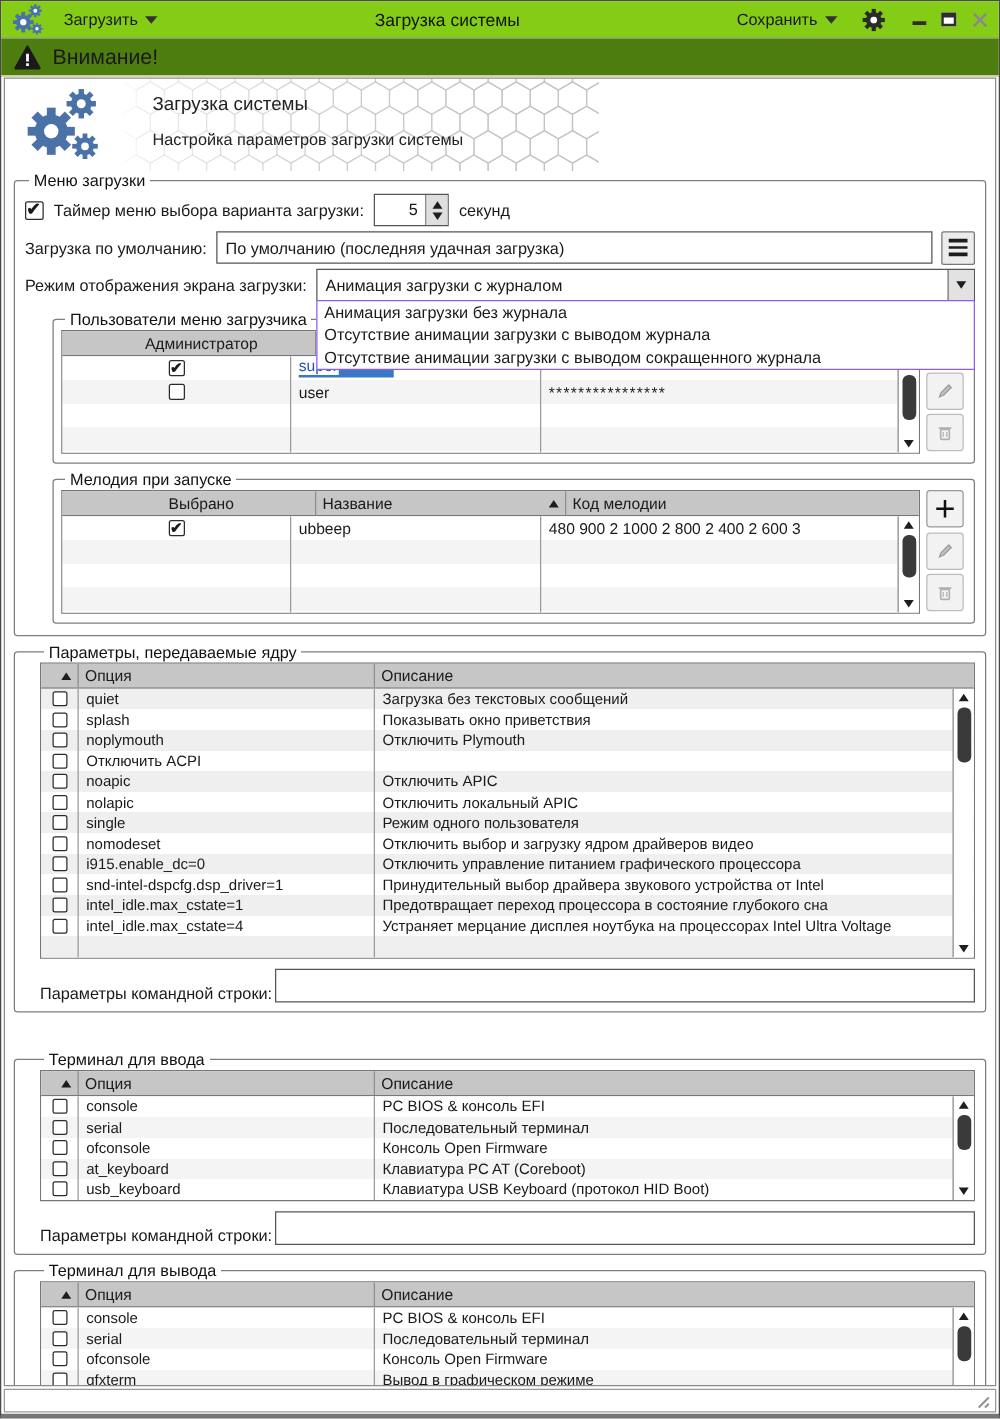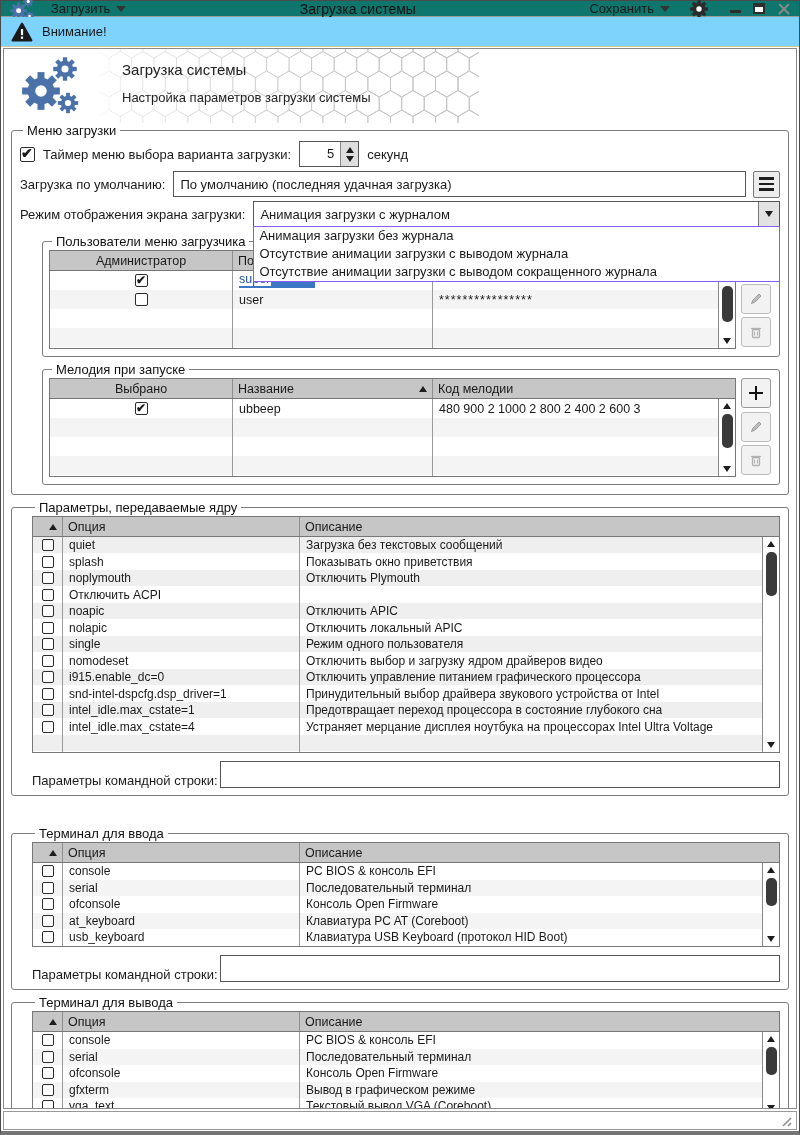--- a/index.html
+++ b/index.html
@@ -2,37 +2,37 @@
 <html><head>
 <meta charset="utf-8">
 <style>
   html,body{margin:0;padding:0;background:#fff;}
   body{width:800px;height:1135px;position:relative;font-family:"Liberation Sans",sans-serif;color:#1a1a1a;overflow:hidden;}
   *{box-sizing:border-box;}
 
   .window{position:absolute;inset:0;border:1px solid #4a4a4a;border-bottom:4px solid #757575;display:flex;flex-direction:column;background:#fff;}
 
   
-  .toolbar{height:16px;flex:none;display:flex;align-items:center;padding:0 8px;background:#0f766e;border-bottom:1px solid #9a9a9a;}
+  .toolbar{height:30px;flex:none;display:flex;align-items:center;padding:0 8px;background:#84cc16;border-bottom:1px solid #9a9a9a;}
   .tb-logo{width:28px;height:28px;margin-right:10px;flex:none;}
   .tb-btn{display:flex;align-items:center;gap:6px;font-size:13px;padding:3px 4px;cursor:default;}
   .chev{width:0;height:0;border-left:5px solid transparent;border-right:5px solid transparent;border-top:6px solid #333;}
   .tb-title{flex:1;text-align:center;font-size:14px;color:#111;}
   .tb-right{display:flex;align-items:center;gap:14px;}
   .winbtns{display:flex;align-items:center;gap:12px;margin-left:6px;}
   .ic-min{width:11px;height:3px;background:#2e2e2e;margin-top:6px;}
   .ic-max{width:12px;height:11px;border:2px solid #2e2e2e;border-top:4px solid #2e2e2e;background:#fff;}
   .ic-close{position:relative;width:14px;height:14px;}
   .ic-close:before,.ic-close:after{content:"";position:absolute;left:0;top:6px;width:14px;height:2.4px;background:#8a8a8a;}
   .ic-close:before{transform:rotate(45deg);}
   .ic-close:after{transform:rotate(-45deg);}
   .gear-sm{width:22px;height:22px;}
 
   
-  .warnbar{height:30px;flex:none;display:flex;align-items:center;gap:9px;padding:0 10px;background:#7dd3fc;border-bottom:1px solid #cfc89a;font-size:13px;}
+  .warnbar{height:30px;flex:none;display:flex;align-items:center;gap:9px;padding:0 10px;background:#4d7c0f;border-bottom:1px solid #cfc89a;font-size:17px;}
   .warn-ic{width:22px;height:20px;flex:none;}
 
   
   .content{flex:1;margin:1px 2px 0 2px;border:1px solid #8a8a8a;background:#fff;overflow:hidden;position:relative;}
 
   
   .pageheader{height:74px;position:relative;overflow:hidden;}
   .hexes{position:absolute;left:95px;top:0;z-index:0;}
   .ph-logo{position:absolute;left:16px;top:5px;width:64px;height:64px;z-index:1;}
   .ph-text{position:absolute;left:118px;top:12px;z-index:1;}
@@ -71,21 +71,21 @@
   .combo-btn{position:absolute;right:0;top:0;bottom:0;width:21px;background:#e2e2e2;border-left:1px solid #777;display:flex;align-items:center;justify-content:center;}
   .dropdown{position:absolute;top:100%;left:-1px;right:-1px;background:#fff;border:1px solid #8b5cf6;z-index:40;}
   .dd-item{height:18px;line-height:18px;padding:0 5px;font-size:13px;white-space:nowrap;overflow:hidden;}
 
   
   .tblwrap{display:flex;align-items:flex-start;}
   .table{flex:1;border:1px solid #777;background:#fff;min-width:0;}
   .thead{display:flex;height:20px;background:#c6c6c6;border-bottom:1px solid #777;font-size:12.5px;align-items:center;}
   .th{display:flex;align-items:center;height:100%;padding:0 5px;border-right:1px solid #8e8e8e;overflow:hidden;white-space:nowrap;}
   .th:last-child{border-right:none;}
-  .th.center{justify-content:center;}
+  .th.center{justify-content:center;margin-left:20px;}
   .sort{width:0;height:0;border-left:4.5px solid transparent;border-right:4.5px solid transparent;border-bottom:6px solid #1d1d1d;flex:none;}
   .th .sort.right{margin-left:auto;}
   .tbody{position:relative;overflow:hidden;}
   .vline{position:absolute;top:0;bottom:0;width:1px;background:#9a9a9a;z-index:1;}
   .tr{display:flex;align-items:center;position:relative;z-index:2;}
   .td{display:flex;align-items:center;height:100%;overflow:hidden;white-space:nowrap;}
   .td.center{justify-content:center;}
 
   
   .ut .c1{width:183px;}

